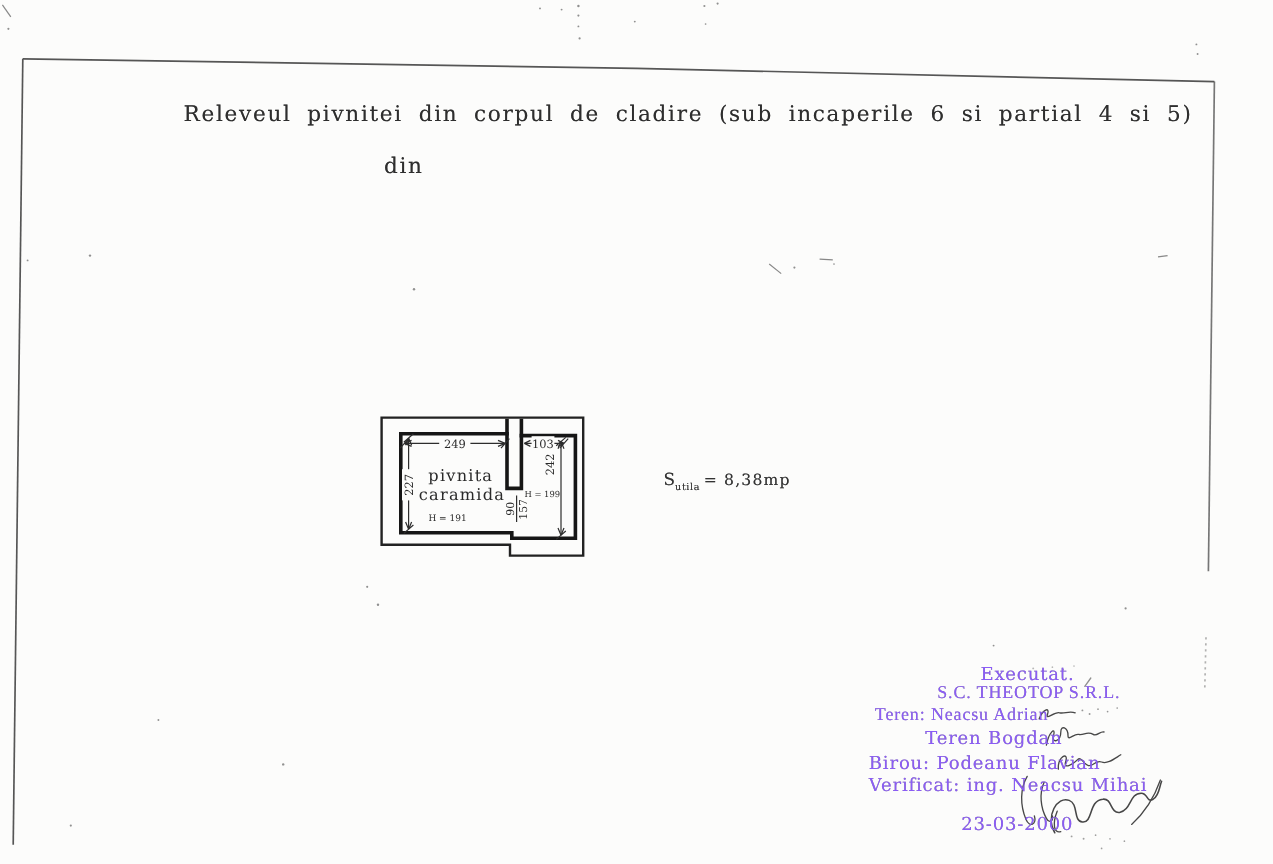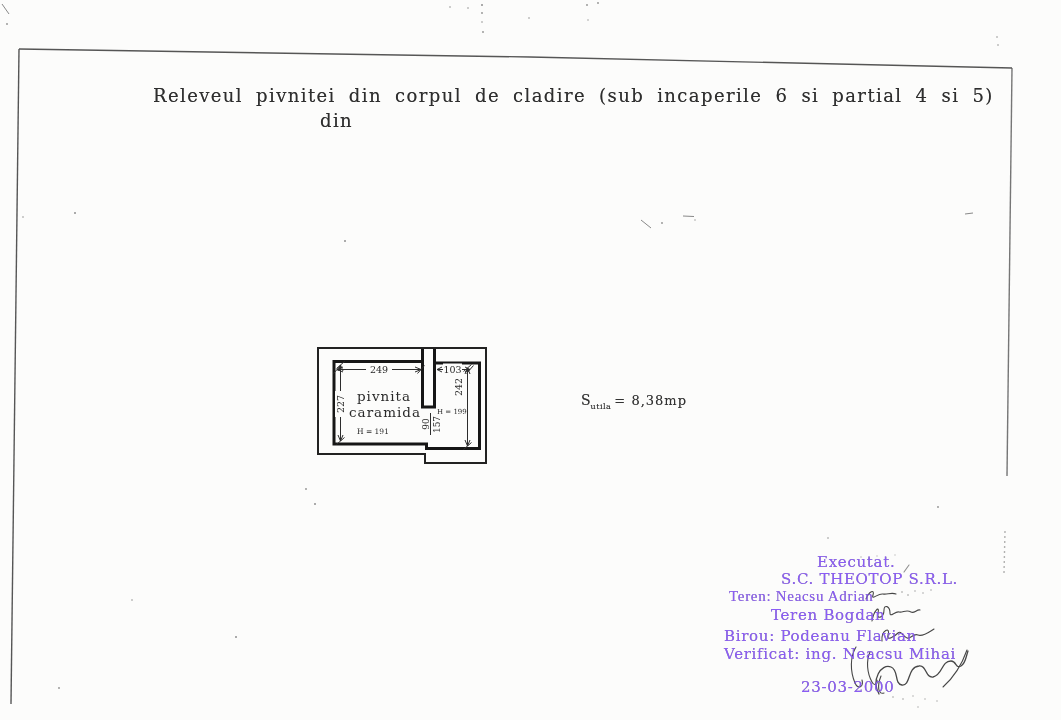--- a/index.html
+++ b/index.html
@@ -12,37 +12,36 @@
   }
   .abs { position: absolute; white-space: nowrap; }
   #scan-svg { position: absolute; left: 0; top: 0; }
 
   .doc-title {
     left: 153px; top: 85px;
     font-size: 18px; letter-spacing: 1.4px; word-spacing: 6px;
     color: #2e2e2e;
     text-shadow: 0 0 0.5px rgba(46,46,46,0.55);
   }
-  .doc-title-2 { left: 320px; top: 110px; }
+  .doc-title-2 { left: 320px; top: 128px; }
 
   .area-note {
     left: 553px; top: 392px;
     font-size: 14px; color: #333;
     text-shadow: 0 0 0.4px rgba(51,51,51,0.5);
-    margin-left: 28px;
   }
   .area-note .sub { font-size: 8px; vertical-align: -4px; letter-spacing: 0.5px; }
   .area-note .val { font-size: 13px; margin-left: 3px; letter-spacing: 1px; }
 
   .sig-line {
     font-size: 15px; letter-spacing: 0.7px; color: #8b5cf6;
     text-shadow: 0 0 0.45px rgba(51,51,51,0.5);
   }
   .sig-executat  { left: 817px; top: 553px; }
-  .sig-company   { left: 781px; top: 570px; }
+  .sig-company   { left: 781px; top: 570px; font-family: Liberation Serif, serif; }
   .sig-teren     { left: 729px; top: 588px; font-family: Liberation Serif, serif; }
   .sig-bleoju    { left: 771px; top: 606px; }
   .sig-birou     { left: 724px; top: 627px; text-align: right; }
   .sig-verificat { left: 724px; top: 645px; }
   .sig-date      { left: 801px; top: 678px; }
 
   text {
     font-family: "DejaVu Serif", "Liberation Serif", serif;
     fill: #2a2a2a;
   }

